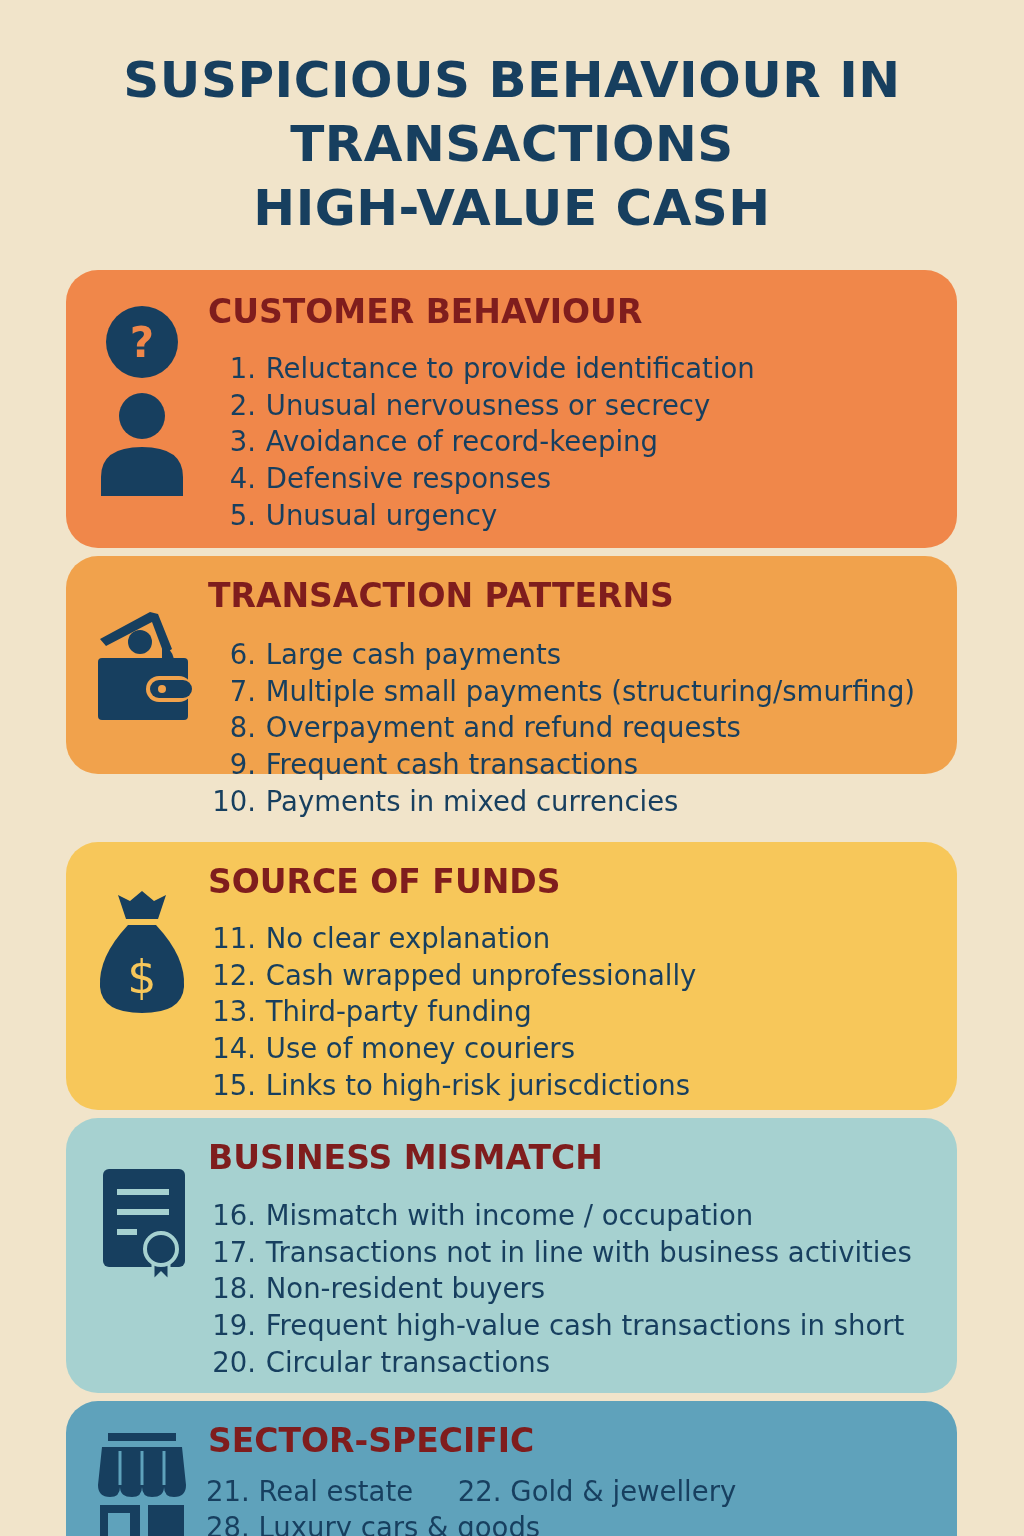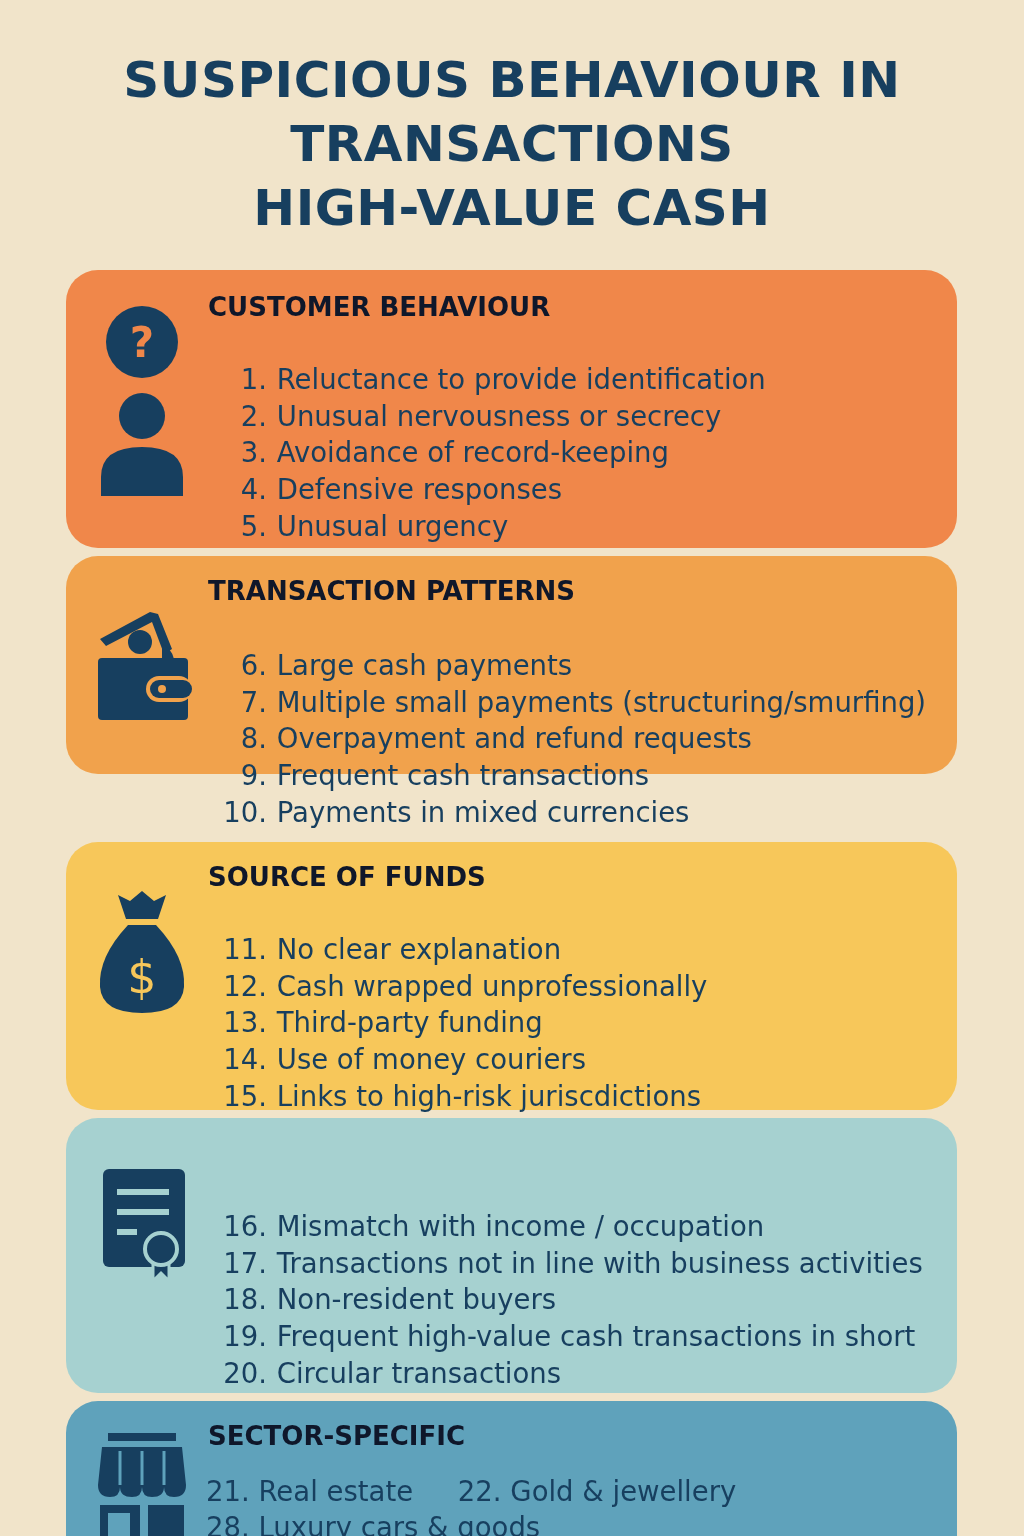--- a/index.html
+++ b/index.html
@@ -23,25 +23,25 @@
     border-radius:32px;
     box-sizing:border-box;
   }
   .card .icon {
     position:absolute; left:26px; width:100px; height:150px;
     display:flex; align-items:center; justify-content:center;
   }
   .card h2 {
     position:absolute; left:142px; margin:0;
     font-family:"DejaVu Sans", "Liberation Sans", sans-serif;
-    font-weight:bold; font-size:26px; letter-spacing:0px;
-    color:#0f172a;
+    font-weight:bold; font-size:33px; letter-spacing:0px;
+    color:#7f1d1d;
   }
   .card ol {
-    position:absolute; left:134px; margin:15px; padding:0;
+    position:absolute; left:134px; margin:4px; padding:0;
     list-style:none;
     font-family:"DejaVu Sans", "Liberation Sans", sans-serif;
     font-size:27.5px; line-height:36.7px; color:#173f5f;
   }
   .card ol li { white-space:nowrap; }
   .card ol li .num { display:inline-block; width:52px; text-align:right; margin-right:1px; }
   #c1 { top:270px; height:278px; background:#f0874a; }
   #c2 { top:556px; height:218px; background:#f1a24c; }
   #c3 { top:842px; height:268px; background:#f7c75a; }
   #c4 { top:1118px; height:275px; background:#a6d1d0; }
@@ -120,20 +120,21 @@
   <div class="icon" style="top:40px; height:130px;">
     <svg width="90" height="120" viewBox="0 0 90 120">
       <rect x="6" y="6" width="82" height="98" rx="6" fill="#173f5f"></rect>
       <rect x="20" y="26" width="52" height="6" fill="#a6d1d0"></rect>
       <rect x="20" y="46" width="52" height="6" fill="#a6d1d0"></rect>
       <rect x="20" y="66" width="20" height="6" fill="#a6d1d0"></rect>
       <path d="M56 96 L56 118 L64 110 L72 118 L72 96 Z" fill="#173f5f" stroke="#a6d1d0" stroke-width="3"></path>
       <circle cx="64" cy="86" r="16" fill="#173f5f" stroke="#a6d1d0" stroke-width="4"></circle>
     </svg>
   </div>
+  <h2 style="top:20px;">BUSINESS MISMATCH</h2>
   <ol style="top:75px;">
     <li><span class="num">16.</span> <span>Mismatch with income / occupation</span></li>
     <li><span class="num">17.</span> <span>Transactions not in line with business activities</span></li>
     <li><span class="num">18.</span> <span>Non-resident buyers</span></li>
     <li><span class="num">19.</span> <span>Frequent high-value cash transactions in short</span></li>
     <li><span class="num">20.</span> <span>Circular transactions</span></li>
   </ol>
 </div>
 
 <div class="card" id="c5">

